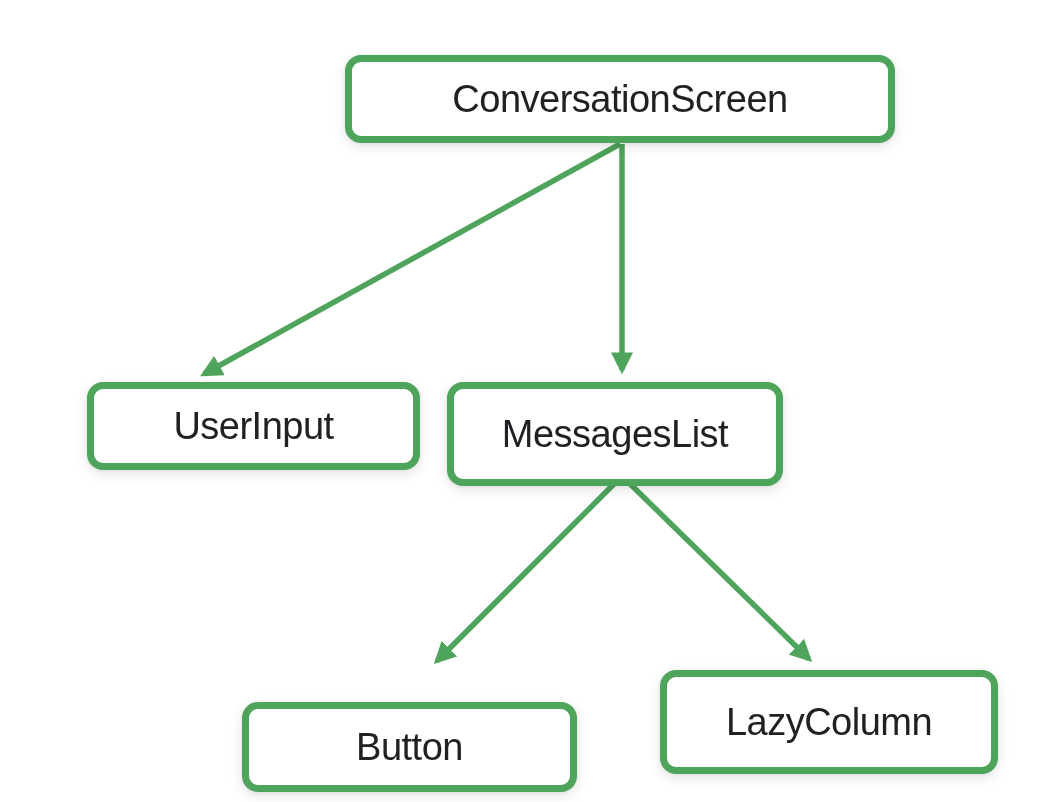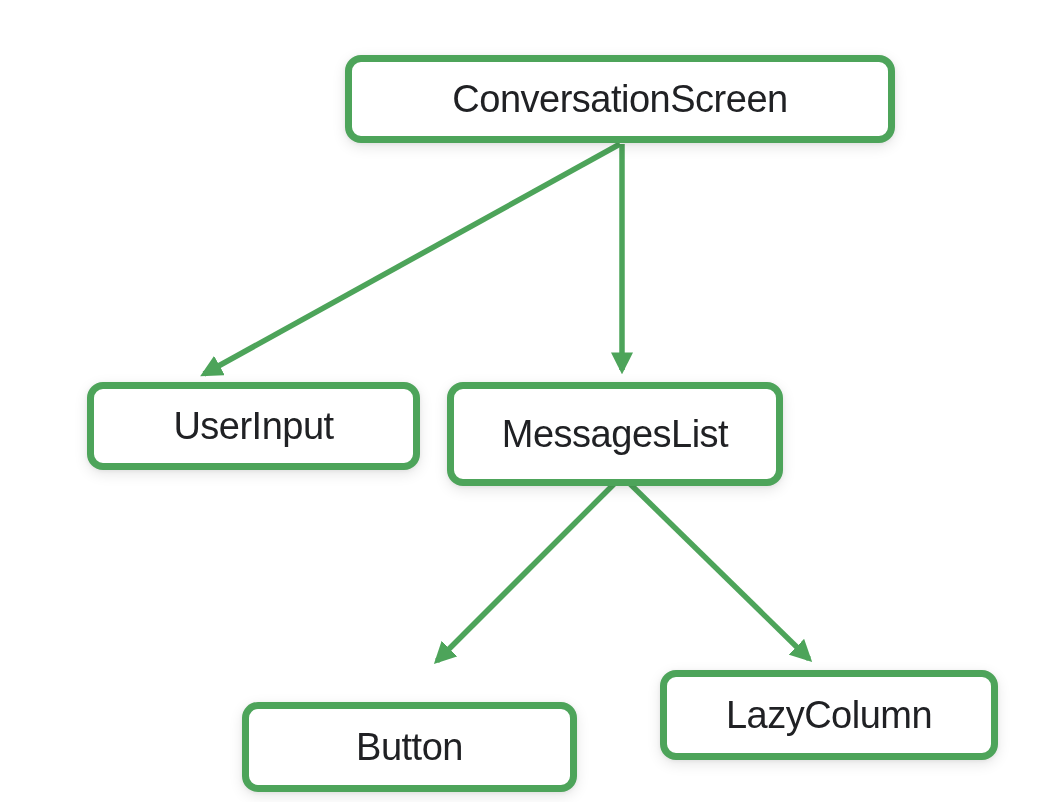--- a/index.html
+++ b/index.html
@@ -45,21 +45,21 @@
     font-size: 38px;
     font-weight: 400;
     color: var(--text);
     letter-spacing: -0.5px;
     white-space: nowrap;
   }
   .node-conversationscreen { left: 345px; top: 55px;  width: 550px; height: 88px; }
   .node-userinput          { left: 55px;  top: 382px; width: 333px; height: 88px; margin-left: 32px; }
   .node-messageslist       { left: 447px; top: 382px; width: 336px; height: 104px; }
   .node-button             { left: 242px; top: 702px; width: 335px; height: 90px; }
-  .node-lazycolumn         { left: 660px; top: 670px; width: 338px; height: 90px; }
+  .node-lazycolumn         { left: 660px; top: 670px; width: 338px; height: 104px; }
 </style>
 </head>
 <body>
 
 <div class="canvas">
 
   <svg class="edges" viewBox="0 0 1040 802" xmlns="http://www.w3.org/2000/svg">
     <defs>
       <marker id="arrowhead" viewBox="0 0 10 10" refX="8" refY="5" markerWidth="4" markerHeight="4" orient="auto-start-reverse">
         <path d="M 0 0 L 10 5 L 0 10 z" fill="#4DA45A"></path>

